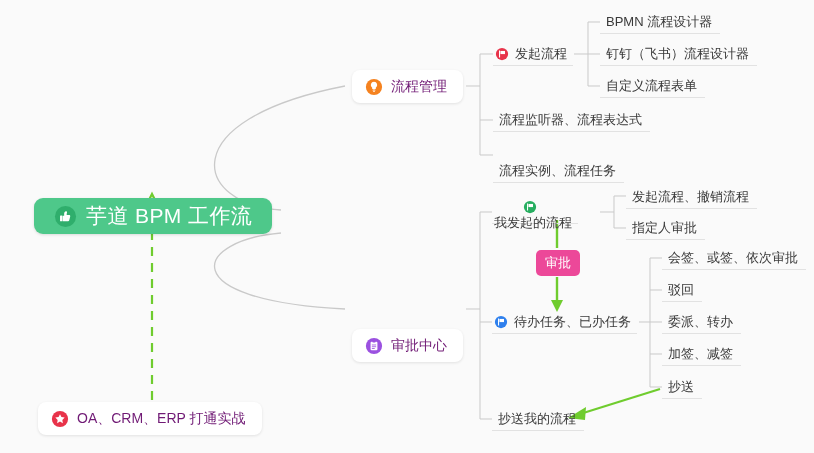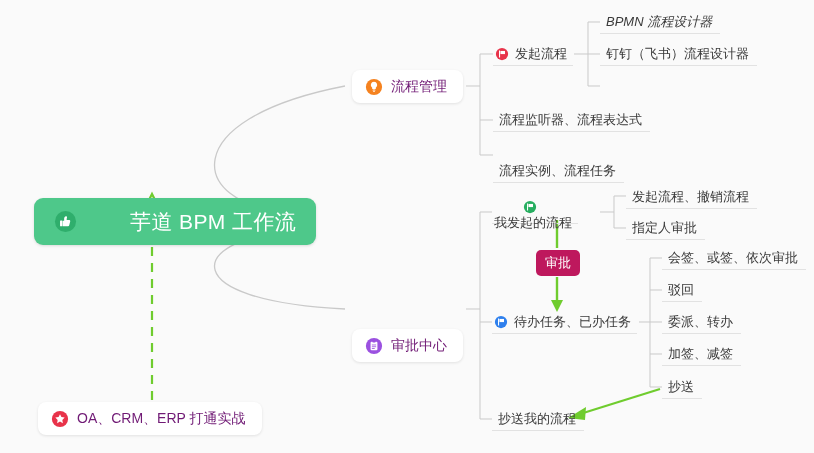--- a/index.html
+++ b/index.html
@@ -32,25 +32,24 @@
     align-items: center;
     white-space: nowrap;
     box-sizing: border-box;
   }
 
   
   .root {
     background: #4ec88a;
     border-radius: 9px;
     padding: 0 20px;
-    height: 47px;
+    height: 36px;
     color: #ffffff;
     font-size: 21px;
     box-shadow: 0 1px 3px rgba(0,0,0,0.13);
-    gap: 44px;
   }
   .root .label { letter-spacing: 0.4px; }
 
   
   .card {
     background: #ffffff;
     border-radius: 8px;
     padding: 0 16px 0 13px;
     height: 33px;
     font-size: 14px;
@@ -71,21 +70,21 @@
   .leaf {
     font-size: 13px;
     color: #3a3a3a;
     height: 24px;
     padding: 0 8px 0 6px;
     border-bottom: 1px solid #e2e2e2;
   }
 
   
   .badge {
-    background: #be185d;
+    background: #ec4899;
     border-radius: 5px;
     color: #ffffff;
     font-size: 13px;
     height: 26px;
     padding: 0 9px;
     justify-content: center;
   }
 
   
   .ico {
@@ -179,25 +178,28 @@
     <span class="ico sm">
       <svg viewBox="0 0 16 16" width="14" height="14">
         <circle cx="8" cy="8" r="7" fill="#e8334a"></circle>
         <rect x="4.6" y="4" width="1.2" height="8" fill="#ffffff"></rect>
         <path d="M6.2 4.5h5.2v3.6H6.2z" fill="#ffffff"></path>
       </svg>
     </span>
     <span>发起流程</span>
   </div>
 
-  <div class="node leaf" style="left:600px; top:10px;font-style:italic;">
+  <div class="node leaf" style="left:600px; top:10px;">
     <span>BPMN 流程设计器</span>
   </div>
   <div class="node leaf" style="left:600px; top:42px;">
     <span>钉钉（飞书）流程设计器</span>
+  </div>
+  <div class="node leaf" style="left:600px; top:74px;">
+    <span>自定义流程表单</span>
   </div>
 
   <div class="node leaf" style="left:493px; top:108px;">
     <span>流程监听器、流程表达式</span>
   </div>
   <div class="node leaf" style="left:493px; top:159px;">
     <span>流程实例、流程任务</span>
   </div>
 
   <div class="node card" style="left:352px; top:293px;margin-top:36px;">

